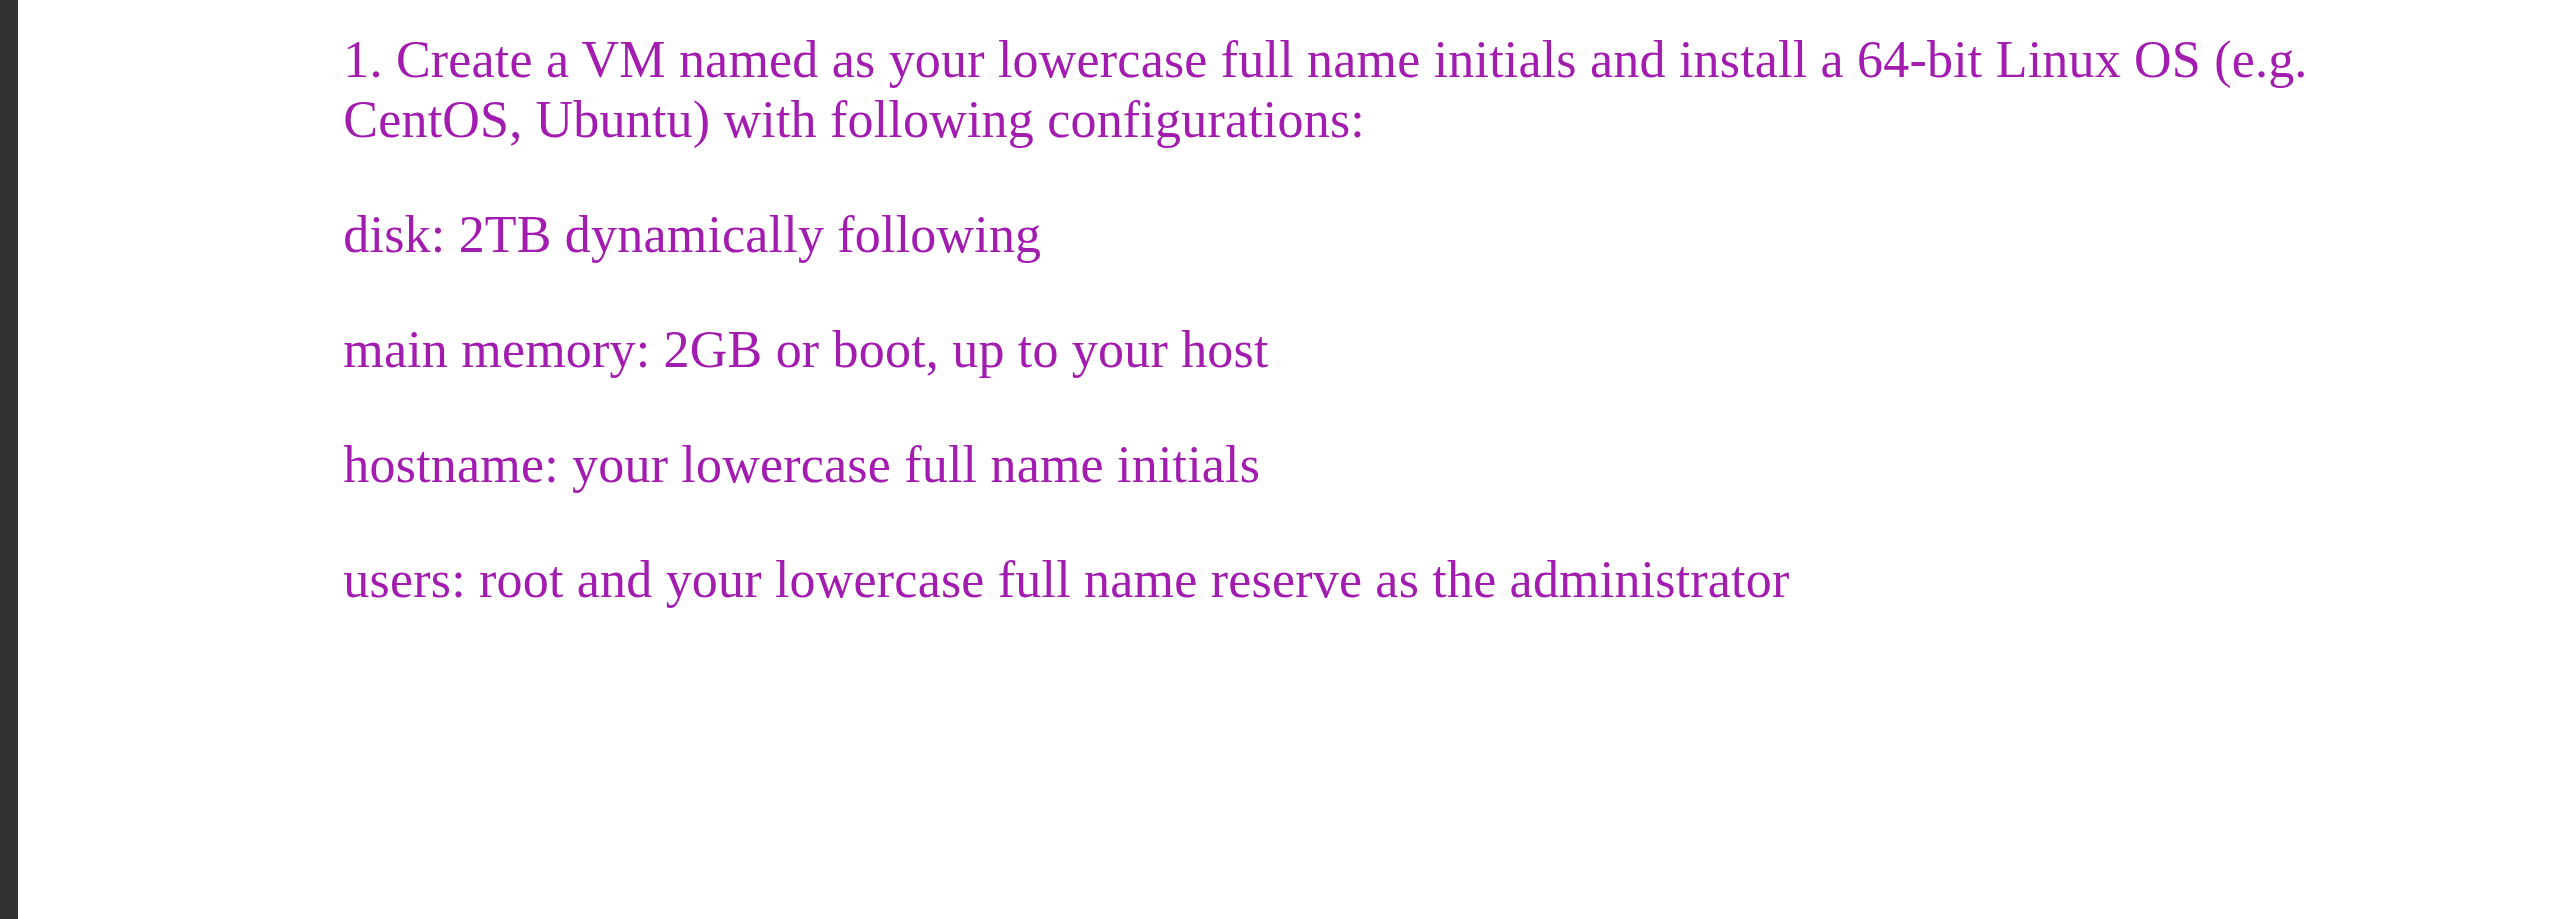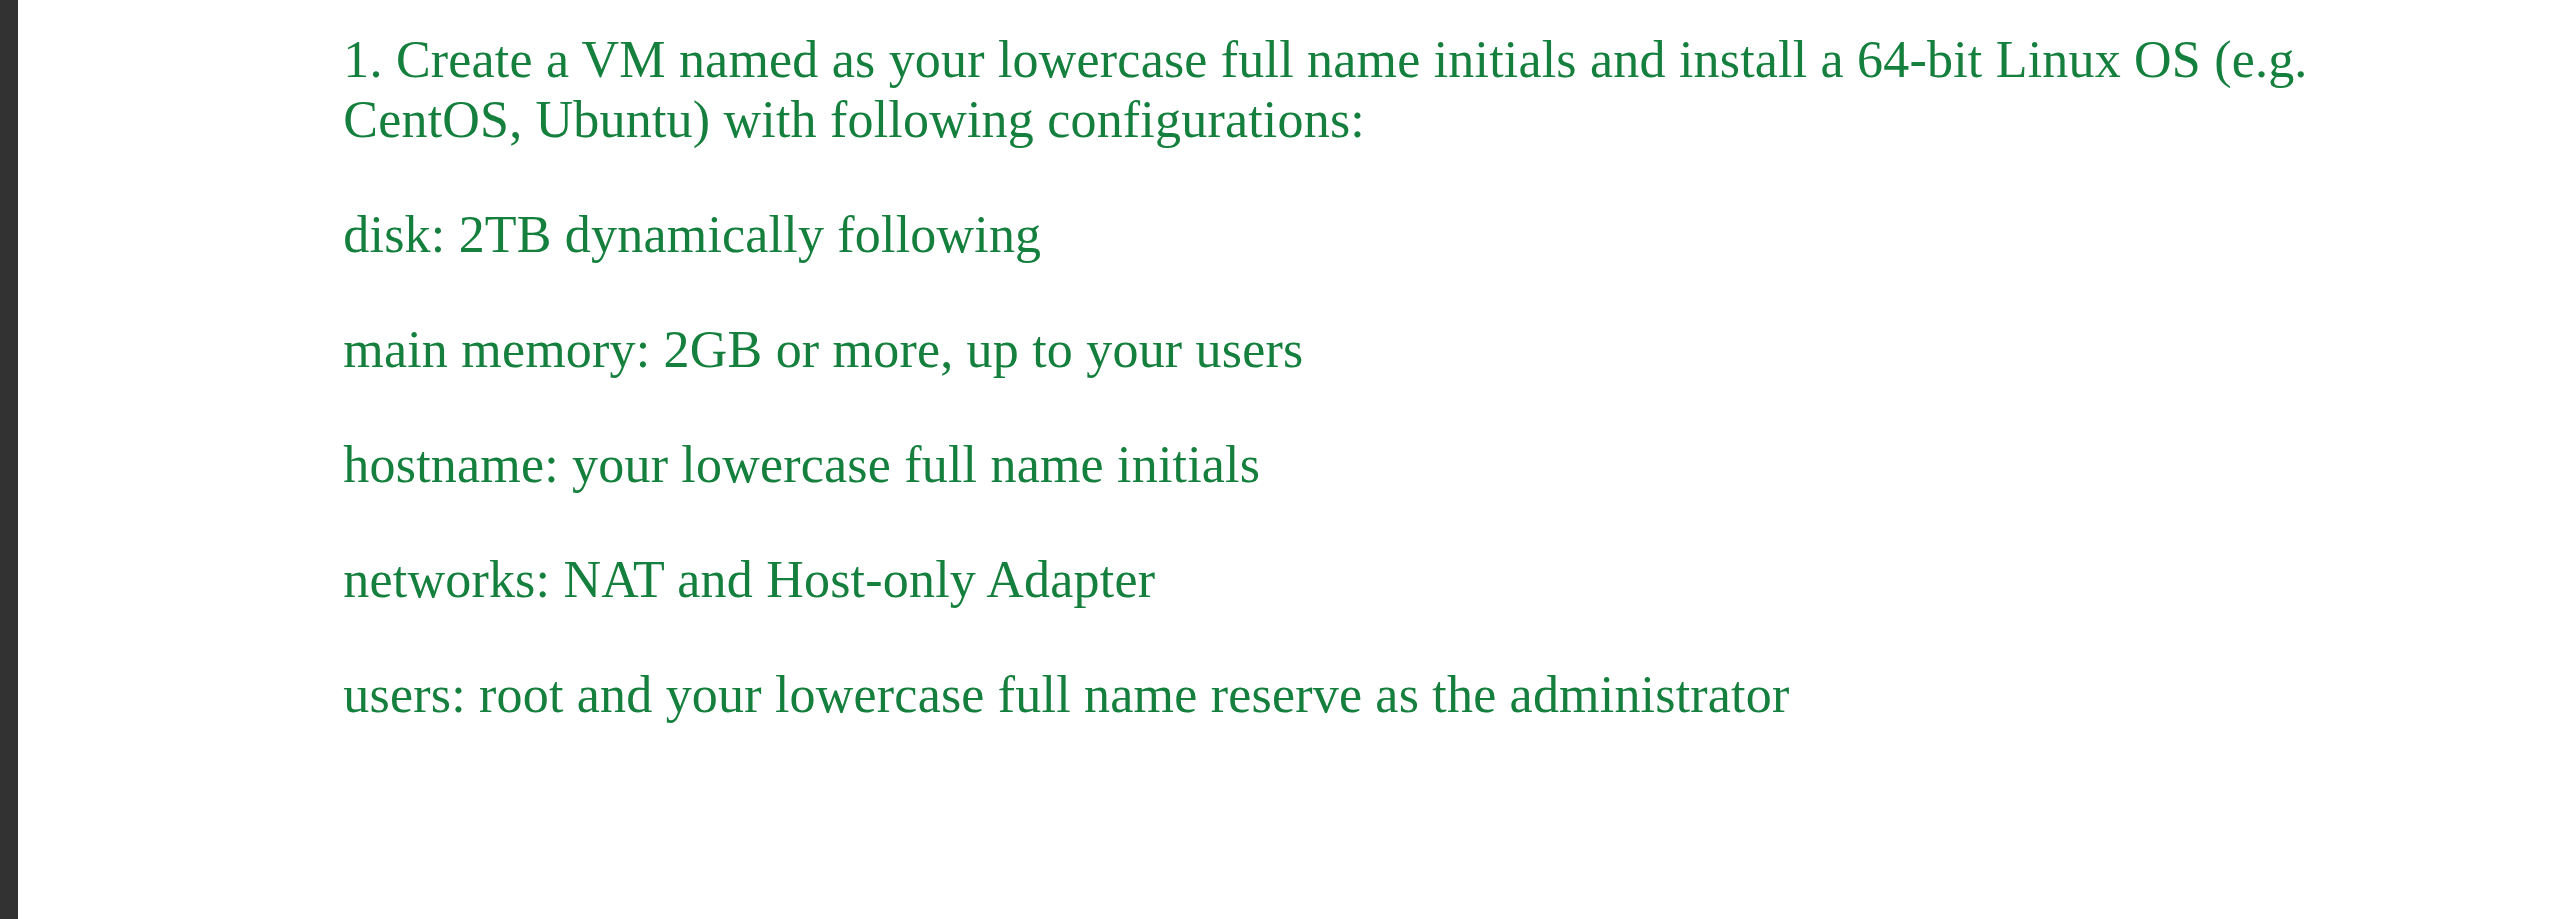--- a/index.html
+++ b/index.html
@@ -29,21 +29,21 @@
     top: 0;
     width: 2558px;
     height: 920px;
     background: #ffffff;
     padding: 30px 37px 0 325px;
   }
   .para {
     margin: 0 0 55px 0;
     font-size: 52px;
     line-height: 60px;
-    color: #15803d;
+    color: #a21caf;
     letter-spacing: 0.2px;
   }
   .text-line {
     display: block;
     white-space: nowrap;
   }
 </style>
 </head>
 <body>
 
@@ -52,26 +52,23 @@
 <div class="doc-page">
   <div id="paragraphs">
       <div class="para">
         <span class="text-line">1. Create a VM named as your lowercase full name initials and install a 64-bit Linux OS (e.g.</span>
         <span class="text-line">CentOS, Ubuntu) with following configurations:</span>
       </div>
       <div class="para">
         <span class="text-line">disk: 2TB dynamically following</span>
       </div>
       <div class="para">
-        <span class="text-line">main memory: 2GB or more, up to your users</span>
+        <span class="text-line">main memory: 2GB or boot, up to your host</span>
       </div>
       <div class="para">
         <span class="text-line">hostname: your lowercase full name initials</span>
-      </div>
-      <div class="para">
-        <span class="text-line">networks: NAT and Host-only Adapter</span>
       </div>
       <div class="para">
         <span class="text-line">users: root and your lowercase full name reserve as the administrator</span>
       </div>
     </div>
 </div>
 
 
 </body></html>

